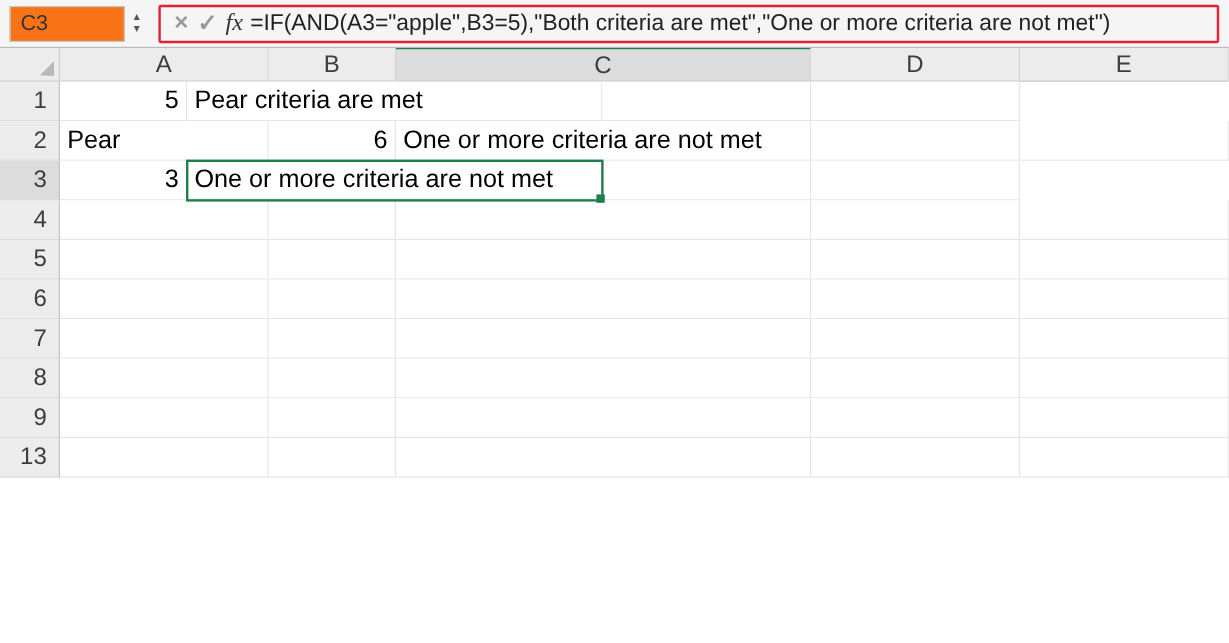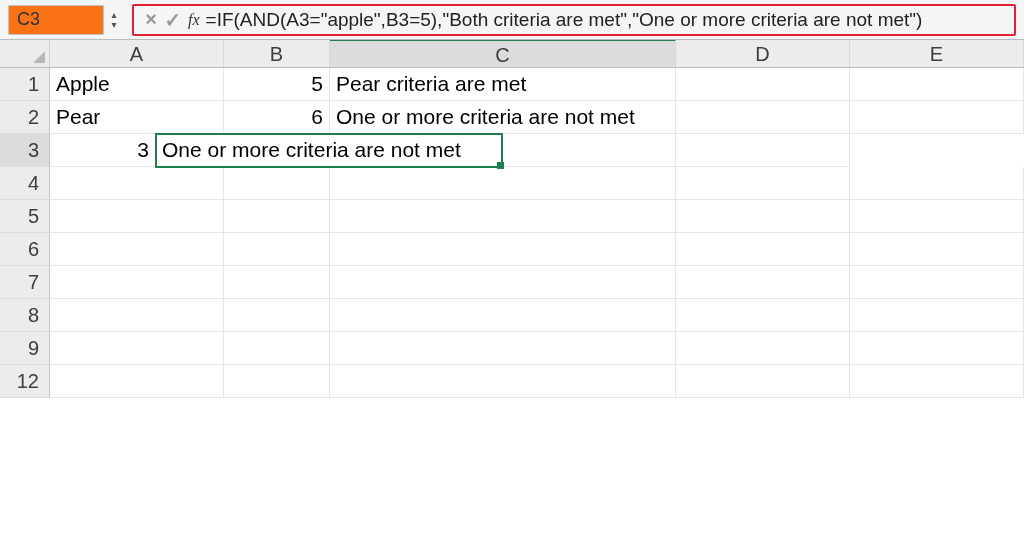--- a/index.html
+++ b/index.html
@@ -61,21 +61,21 @@
     width: 22px;
     text-align: center;
     color: #999;
     font-size: 20px;
     font-weight: bold;
   }
   .fb-icon.check { color: #999; font-size:20px; }
   .fx {
     font-style: italic;
     font-family: Georgia, serif;
-    font-size: 16px;
+    font-size: 20px;
     color: #333;
     padding: 0 6px 0 4px;
   }
   .formula-text {
     font-size: 19px;
     color: #222;
     white-space: nowrap;
   }
 
   
@@ -186,21 +186,20 @@
     <div class="col-header colA">A</div>
     <div class="col-header colB">B</div>
     <div class="col-header colC active col-green-top">C</div>
     <div class="col-header colD">D</div>
     <div class="col-header colE">E</div>
   </div>
   <div class="rows">
 
     <div class="row">
       <div class="row-header">1</div>
-      <div class="cell colA">Apple</div>
       <div class="cell colB num">5</div>
       <div class="cell colC">Pear criteria are met</div>
       <div class="cell colD"></div>
       <div class="cell colE"></div>
     </div>
 
     <div class="row">
       <div class="row-header">2</div>
       <div class="cell colA">Pear</div>
       <div class="cell colB num">6</div>
@@ -266,21 +265,21 @@
       <div class="row-header">9</div>
       <div class="cell colA"></div>
       <div class="cell colB"></div>
       <div class="cell colC"></div>
       <div class="cell colD"></div>
       <div class="cell colE"></div>
     </div>
 
 
     <div class="row">
-      <div class="row-header">12</div>
+      <div class="row-header">13</div>
       <div class="cell colA"></div>
       <div class="cell colB"></div>
       <div class="cell colC"></div>
       <div class="cell colD"></div>
       <div class="cell colE"></div>
     </div>
 
 
 
   </div>

